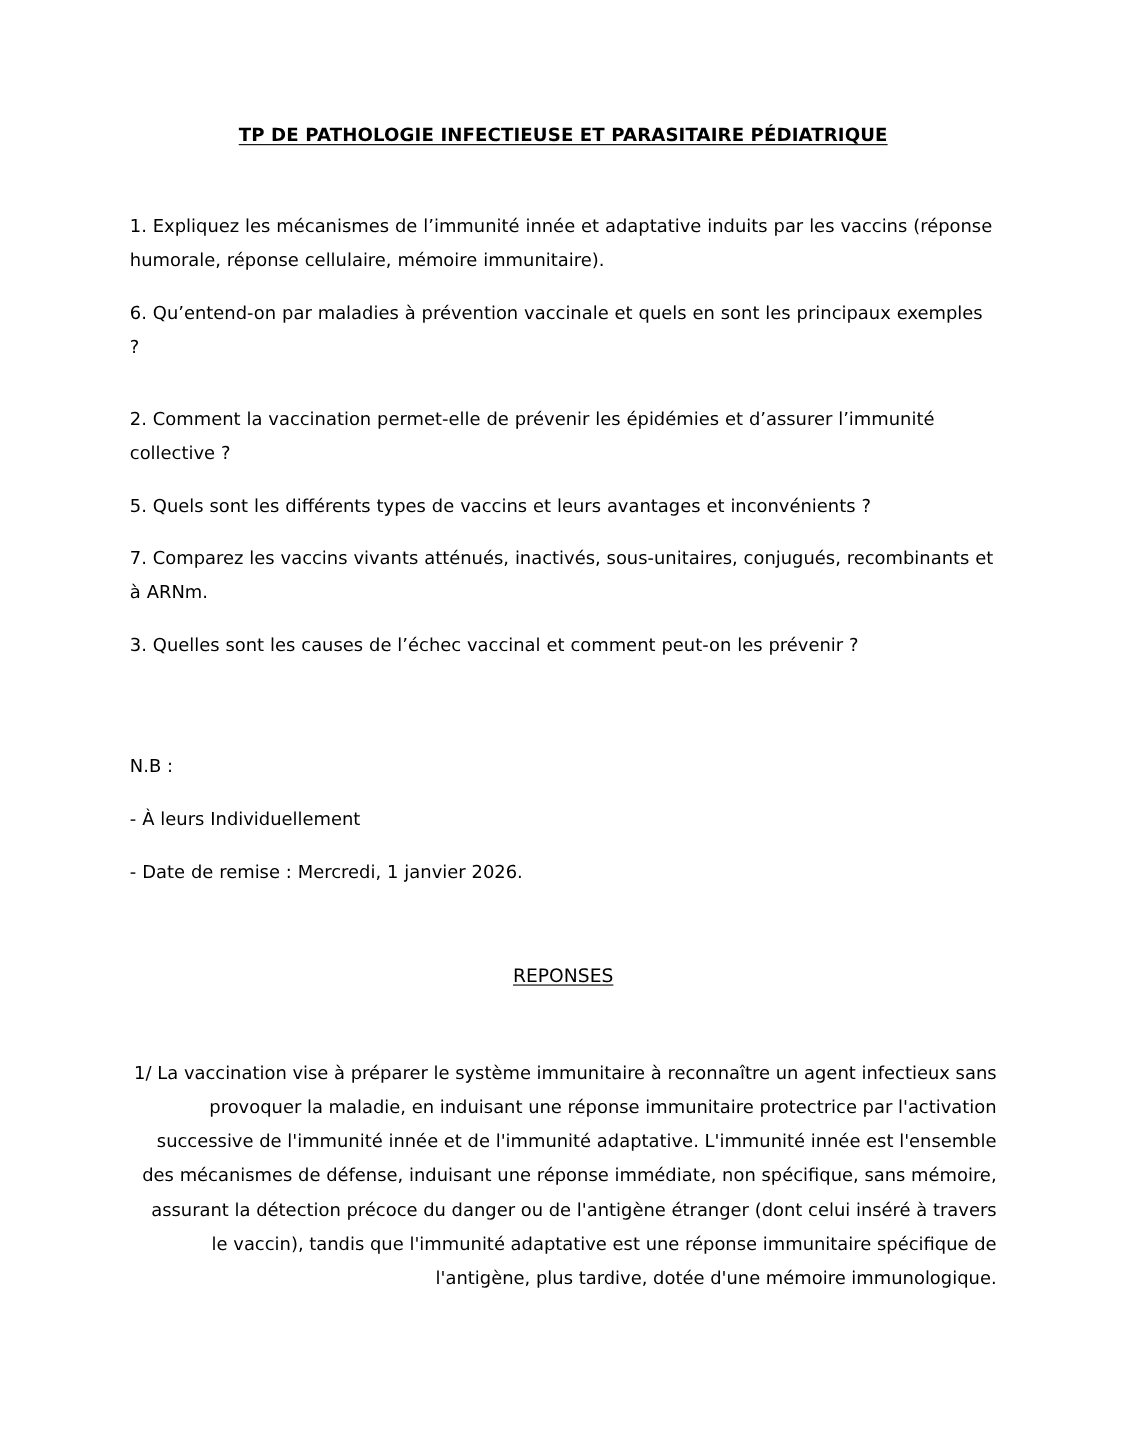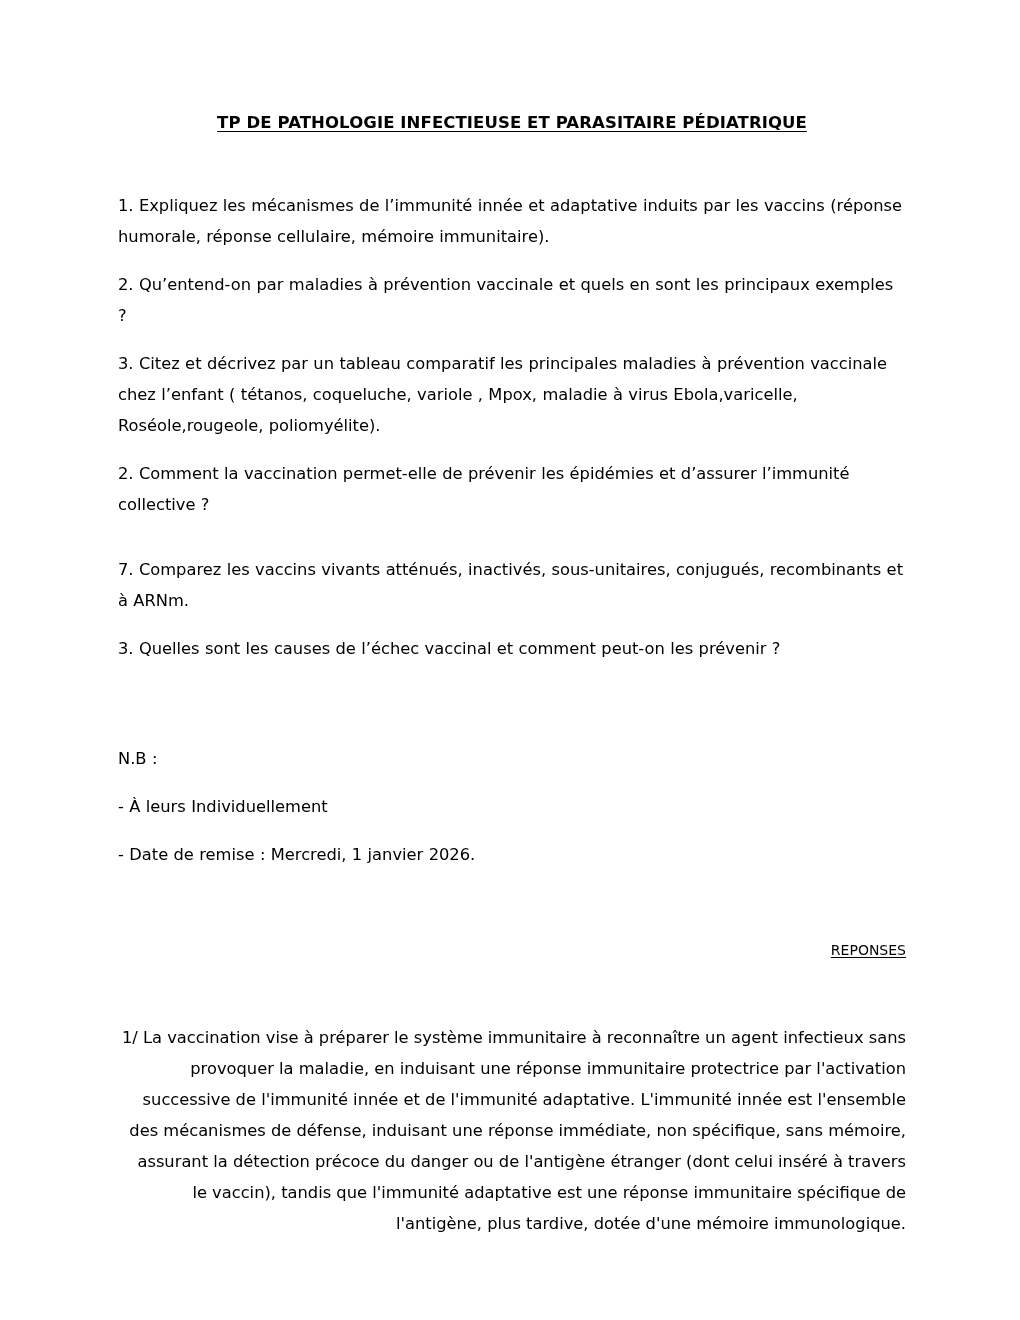--- a/index.html
+++ b/index.html
@@ -50,22 +50,22 @@
     margin-bottom: 0;
   }
   .gap-after-title { height: 56px; }
   .gap-q { height: 17px; }
   .gap-before-nb { height: 62px; }
   .gap-nb-item { height: 17px; }
   .gap-before-reponses { height: 65px; }
   .gap-after-reponses { height: 56px; }
 
   .reponses-heading {
-    text-align: right;
-    font-size: 14px;
+    text-align: center;
+    font-size: 17px;
     line-height: 31px;
     margin: 0;
   }
   .reponses-heading span {
     text-decoration: underline;
     text-underline-offset: 2px;
   }
   .answer {
     font-size: 16.3px;
     line-height: 31px;
@@ -79,29 +79,29 @@
 <div class="page">
   <div class="content">
 
     <h1 class="doc-title">TP DE PATHOLOGIE INFECTIEUSE ET PARASITAIRE PÉDIATRIQUE</h1>
 
     <div class="gap-after-title"></div>
 
     <p class="para q-block">1. Expliquez les mécanismes de l’immunité innée et adaptative induits par les vaccins (réponse humorale, réponse cellulaire, mémoire immunitaire).</p>
     <div class="gap-q"></div>
 
-    <p class="para q-block">2. Qu’entend-on par maladies à prévention vaccinale et quels en sont les principaux exemples ?</p>
+    <p class="para q-block">6. Qu’entend-on par maladies à prévention vaccinale et quels en sont les principaux exemples ?</p>
     <div class="gap-q"></div>
 
-    <p class="para q-block">3. Citez et décrivez par un tableau comparatif les principales maladies à  prévention vaccinale chez l’enfant  ( tétanos, coqueluche, variole , Mpox, maladie à virus Ebola,varicelle, Roséole,rougeole, poliomyélite).</p>
     <div class="gap-q"></div>
 
     <p class="para q-block">2. Comment la vaccination permet-elle de prévenir les épidémies et  d’assurer l’immunité collective ?</p>
     <div class="gap-q"></div>
 
+    <p class="para q-block">5. Quels sont les différents types de vaccins et leurs avantages et inconvénients ?</p>
     <div class="gap-q"></div>
 
     <p class="para q-block">7. Comparez les vaccins vivants atténués, inactivés, sous-unitaires, conjugués, recombinants et à ARNm.</p>
     <div class="gap-q"></div>
 
     <p class="para q-block">3. Quelles sont les causes de l’échec vaccinal et comment peut-on les prévenir ?</p>
     <div class="gap-q"></div>
 
 
     <div class="gap-before-nb"></div>

